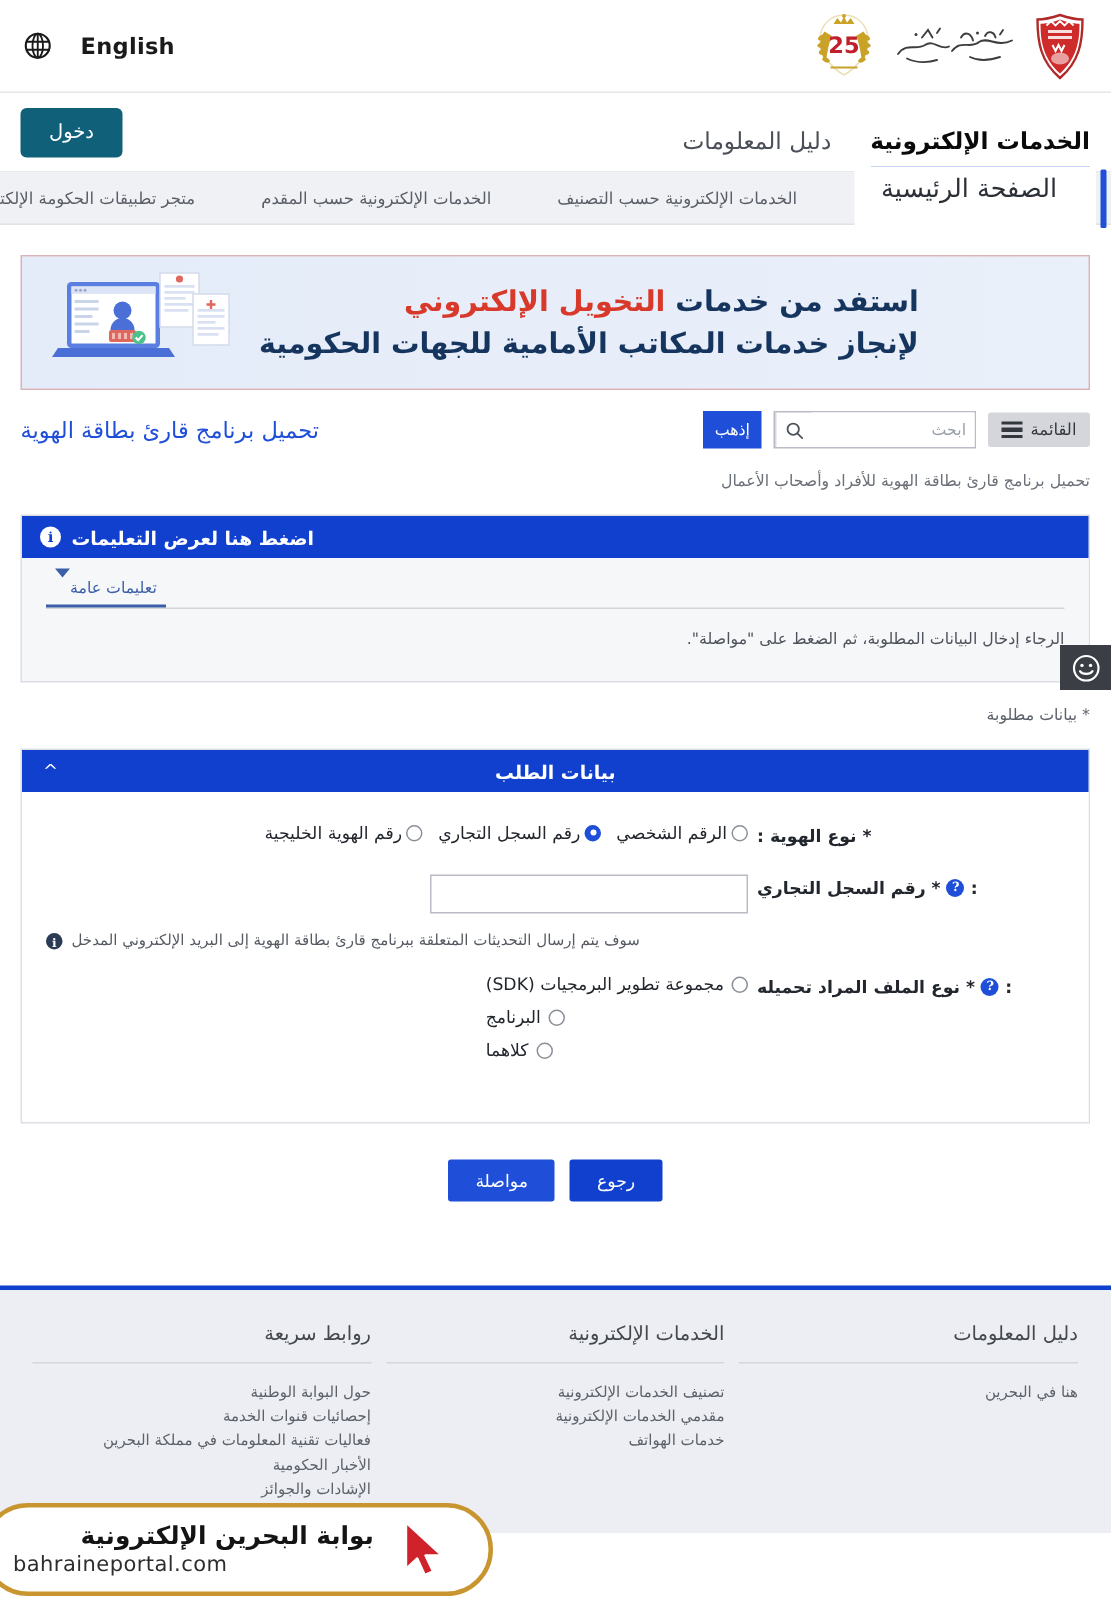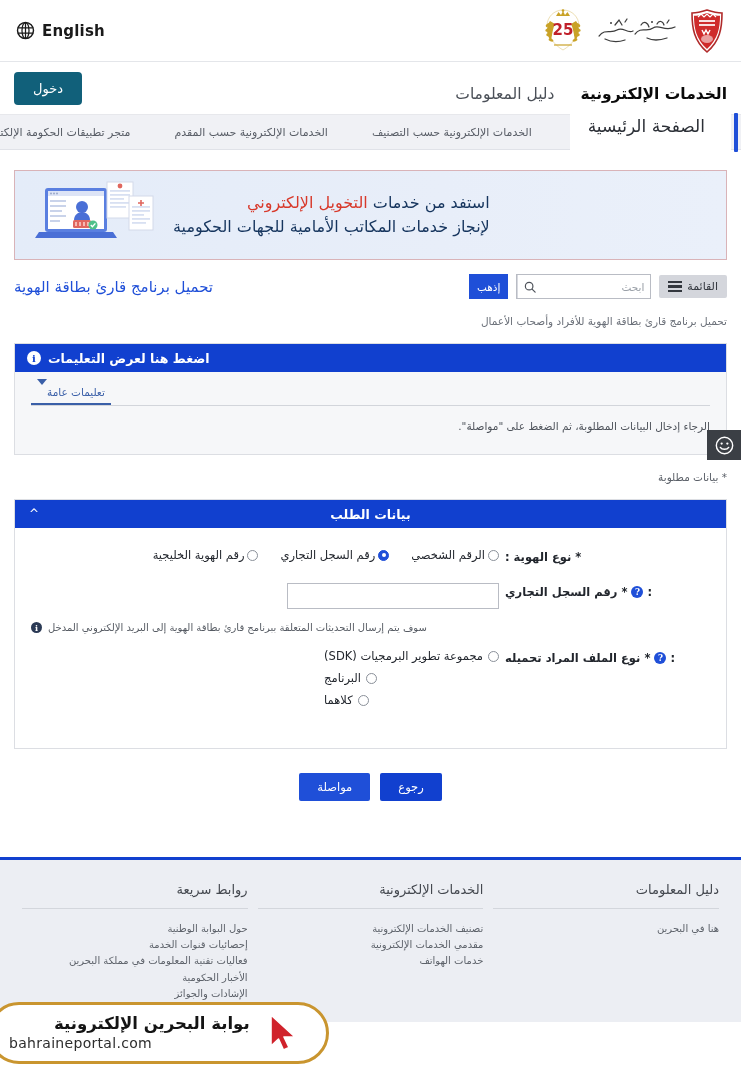--- a/index.html
+++ b/index.html
@@ -20,21 +20,21 @@
     border-bottom: 1px solid #e4e6ea;
     display: flex;
     align-items: center;
     justify-content: space-between;
     padding: 0 16px;
     position: relative;
   }
   .lang-switch {
     display: flex;
     align-items: center;
-    gap: 7px;
+    gap: 19px;
     direction: ltr;
     order: 2;
     text-align: center;
   }
   .globe-icon { width: 19px; height: 19px; display: block; }
   .lang-label {
     font-size: 15px;
     font-weight: bold;
     color: #1a1a1a;
     letter-spacing: .2px;
@@ -155,22 +155,22 @@
     padding: 0 16px;
     position: relative;
     overflow: hidden;
   }
   .promo-text {
     text-align: right;
     line-height: 1.5;
     margin-left: 12px;
   }
   .promo-line {
-    font-size: 16px;
-    font-weight: normal;
+    font-size: 19px;
+    font-weight: bold;
     color: #16355e;
     white-space: nowrap;
   }
   .promo-accent { color: #d8392b; }
   .promo-art { width: 130px; height: 74px; flex: 0 0 auto; }
 
   
   .service-row {
     display: flex;
     align-items: center;
@@ -344,21 +344,21 @@
     display: inline-flex; align-items: center; justify-content: center;
     font-family: "DejaVu Serif", serif;
     flex: 0 0 auto;
   }
   .fcontrol { flex: 1; display: flex; justify-content: flex-start; padding-right: 6px; }
   .radio-line {
     display: flex; align-items: center; gap: 4px;
     font-size: 11.5px; color: #22262d;
     white-space: nowrap;
   }
-  .radio-line .opt { display: flex; align-items: center; gap: 3px; margin-left: 18px; }
+  .radio-line .opt { display: flex; align-items: center; gap: 3px; margin-left: 6px; }
   .rb {
     width: 11px; height: 11px; border-radius: 50%;
     border: 1.2px solid #8a9099; background: #fff;
     display: inline-block; flex: 0 0 auto; position: relative;
     cursor: pointer;
   }
   .rb.checked { border-color: #1f4fd8; background: #1f4fd8; }
   .rb.checked::after {
     content: ""; position: absolute; inset: 2.4px;
     background: #fff; border-radius: 50%;

